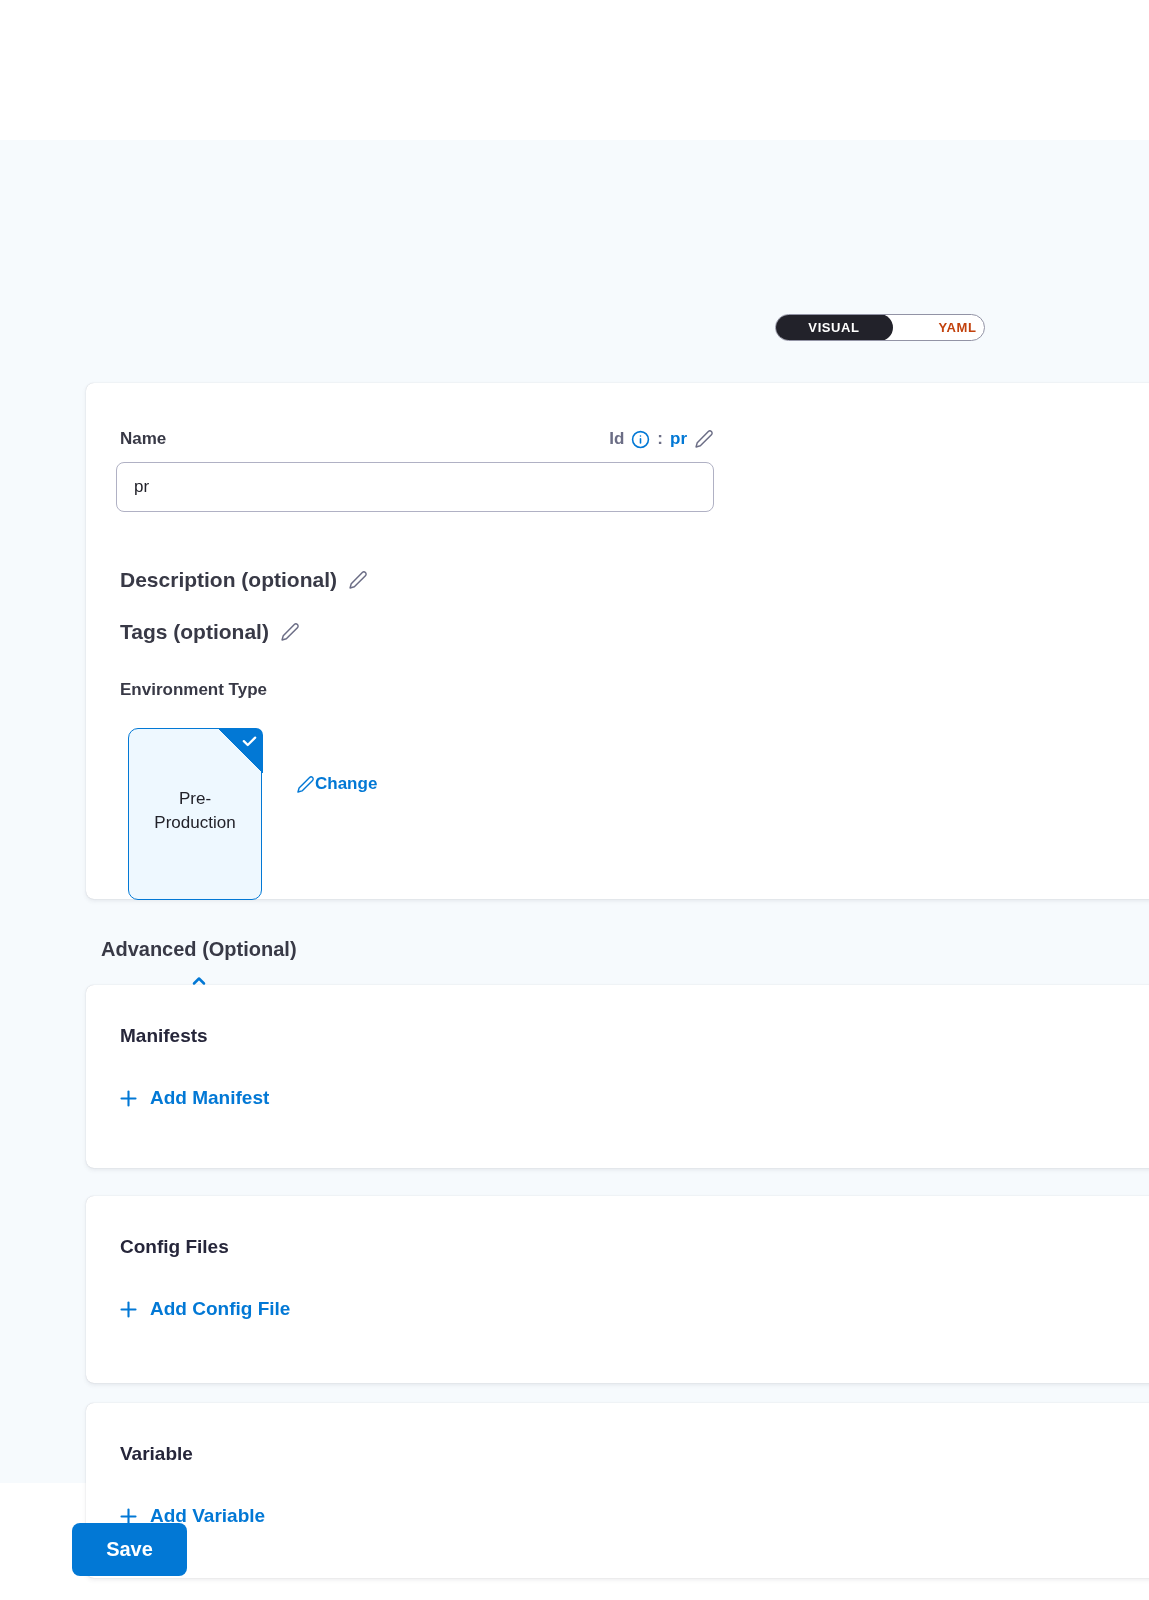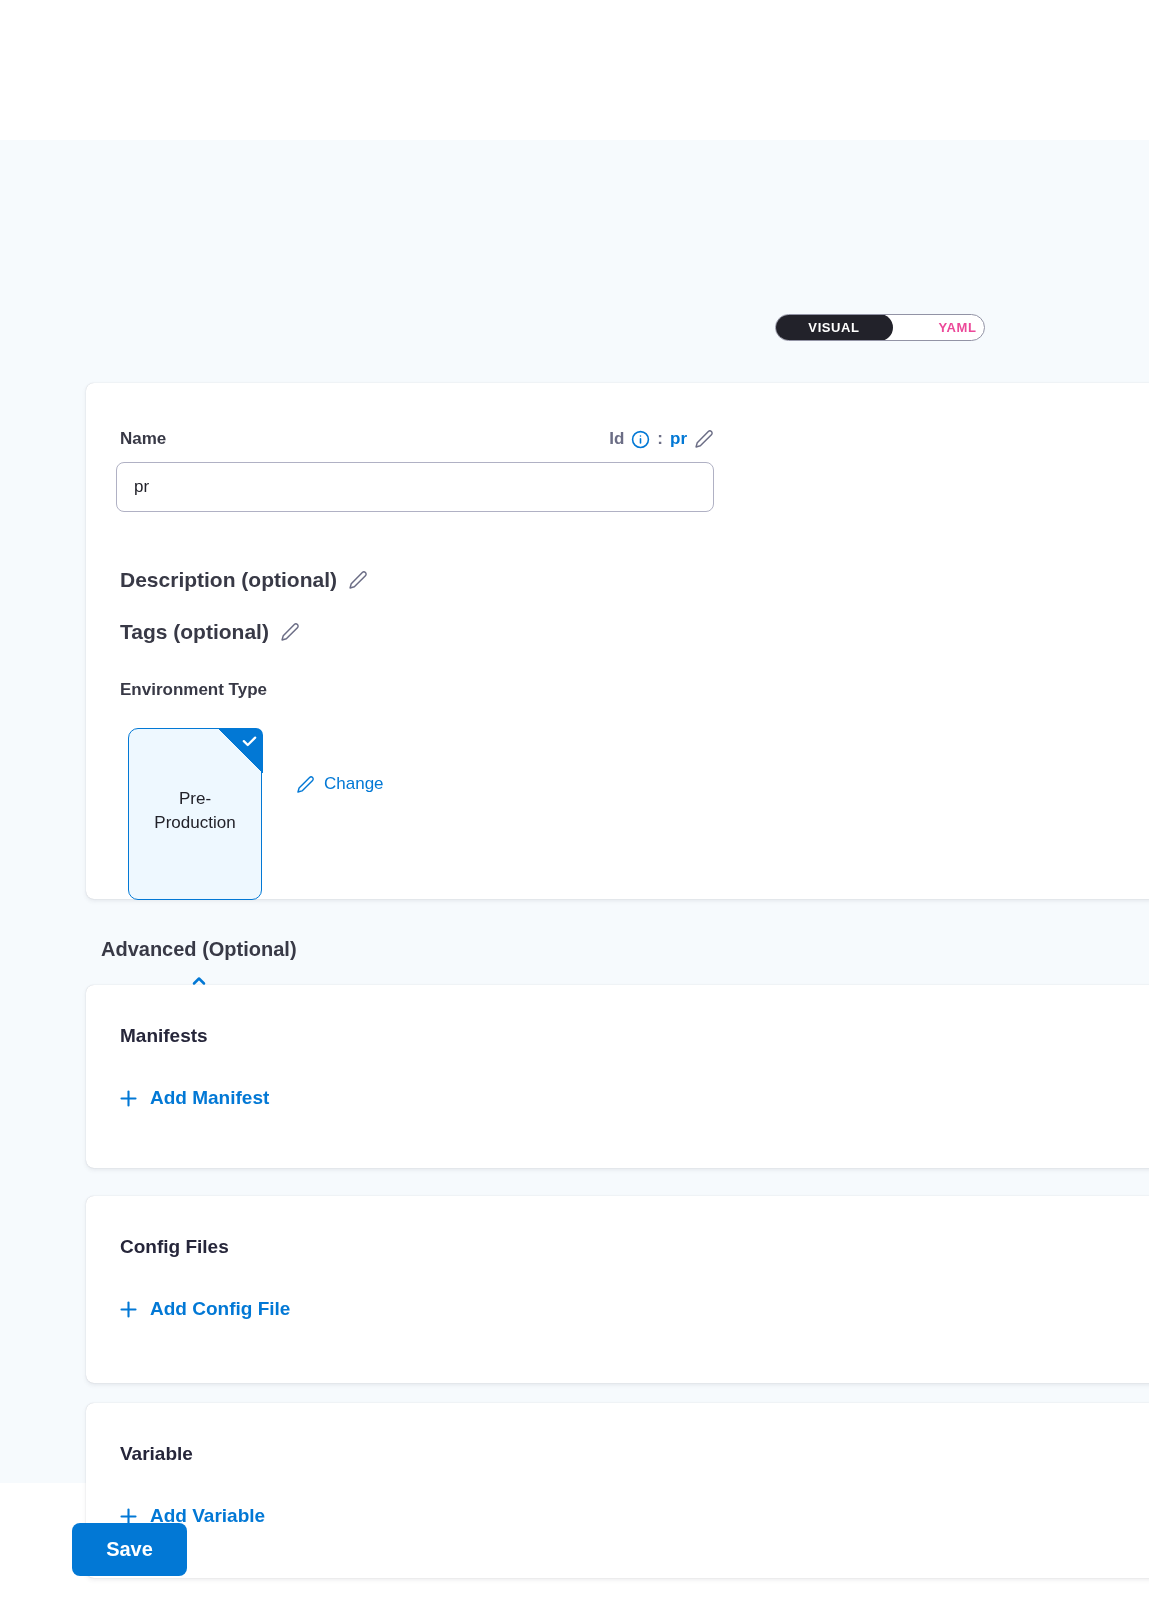--- a/index.html
+++ b/index.html
@@ -26,21 +26,21 @@
     display:flex; align-items:stretch; overflow:hidden; cursor:pointer;
   }
   .vy-seg {
     display:flex; align-items:center; justify-content:center;
     font-size:13px; font-weight:700; letter-spacing:.6px;
   }
   .vy-visual {
     width:118px; background:#22222a; color:#ffffff; border-radius:14px;
     margin:-1px 0 -1px -1px;
   }
-  .vy-yaml { flex:1; color:#ec4899;padding-left:38px; }
+  .vy-yaml { flex:1; color:#c2410c;padding-left:38px; }
 
   
   .card {
     position:absolute; left:86px; right:-14px; background:#ffffff;
     border-radius:8px;
     box-shadow:0 0 1px rgba(40,41,61,.25), 0 2px 4px rgba(96,97,112,.12);
   }
   .main-card { top:243px; height:516px; }
 
   .name-row {
@@ -82,22 +82,22 @@
   .env-card-text { padding:0 10px; margin-top:-6px; }
   .env-corner {
     position:absolute; top:-1.5px; right:-1.5px; width:45px; height:45px;
     background:linear-gradient(to bottom left, #0278d5 50%, rgba(255,255,255,0) 50.5%);
     border-top-right-radius:7px;
   }
   .env-corner .icon { position:absolute; top:5px; right:5px; }
 
   .change-link {
     position:absolute; left:210px; top:391px;
-    display:flex; align-items:center; gap:9px;
-    font-size:17px; font-weight:400; color:#0278d5; cursor:pointer; text-decoration:none;
+    display:flex; align-items:center; 
+    font-size:17px; font-weight:700; color:#0278d5; cursor:pointer; text-decoration:none;
   }
 
   
   .advanced-header {
     position:absolute; left:101px; top:798px;
     display:flex; align-items:center; gap:10px;
     font-size:20px; font-weight:700; color:#383946; cursor:pointer;flex-direction:column;
   }
   .advanced-header .icon { color:#0278d5; }
 

